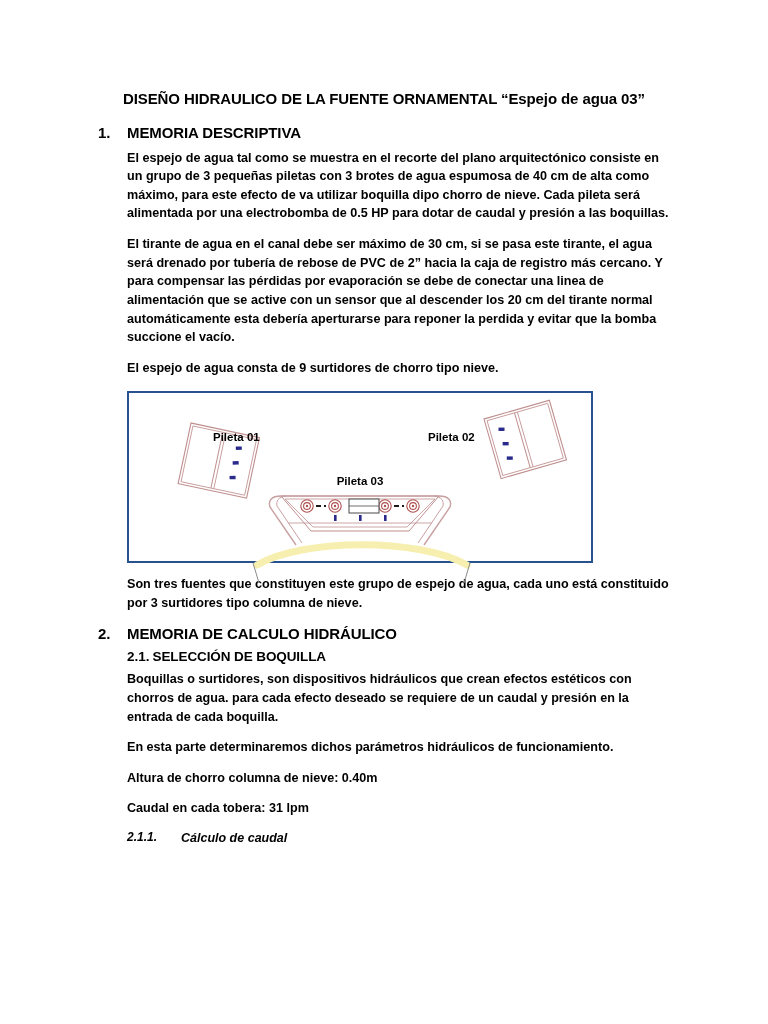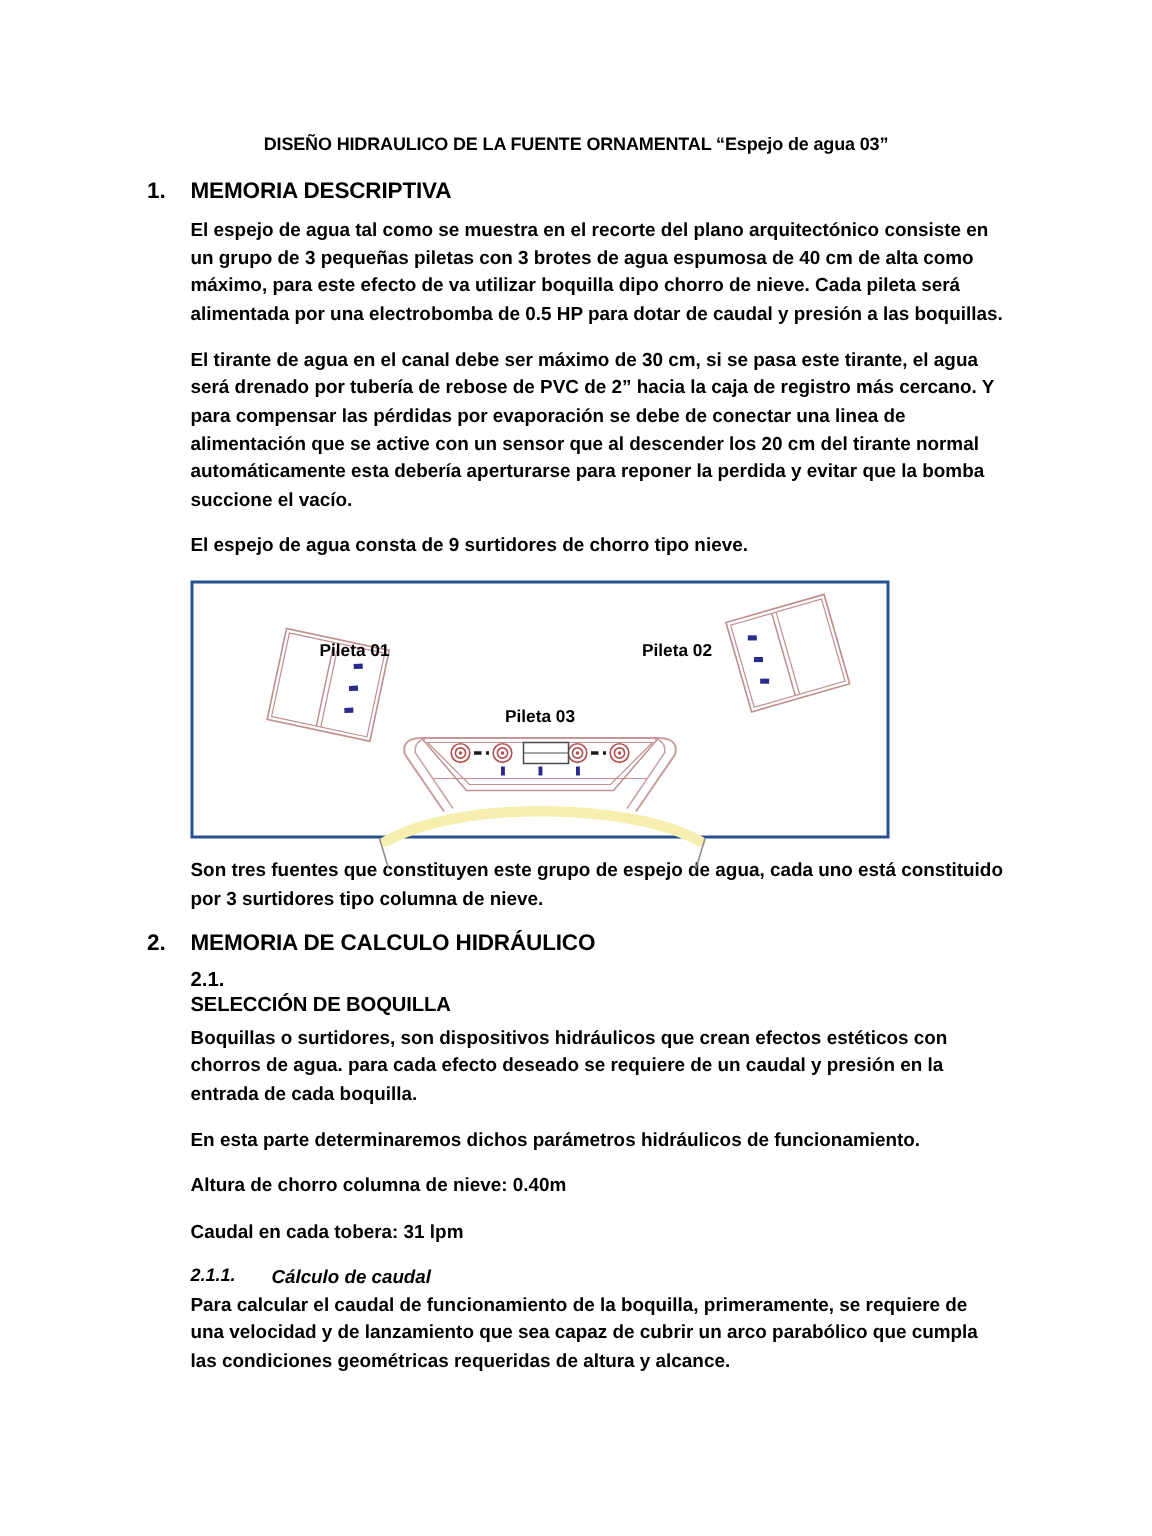--- a/index.html
+++ b/index.html
@@ -16,21 +16,21 @@
 
   .page {
     width: 768px;
     height: 1024px;
     padding: 88px 98px 0 98px;
     position: relative;
   }
 
   
   .doc-title {
-    font-size: 12px;
+    font-size: 15px;
     font-weight: bold;
     text-align: center;
     line-height: 1.45;
     margin: 0 0 14px 0;
     padding: 0 6px;
     letter-spacing: -0.1px;
   }
 
   
   .h1-row {
@@ -49,21 +49,20 @@
     font-size: 15px;
     font-weight: bold;
     line-height: 1.25;
     letter-spacing: -0.1px;
   }
 
   .h2-row {
     display: flex;
     align-items: flex-start;
     margin: 2px 0 4px 29px;
-    flex-direction: column;
   }
   .h2-num {
     font-size: 13.5px;
     font-weight: bold;
     flex: 0 0 auto;
     padding-right: 3px;
     line-height: 1.25;
   }
   .h2-text {
     font-size: 13.5px;
@@ -250,17 +249,14 @@
     <p class="para">En esta parte determinaremos dichos parámetros hidráulicos de funcionamiento.</p>
     <p class="para">Altura de chorro columna de nieve: 0.40m</p>
     <p class="para">Caudal en cada tobera: 31 lpm</p>
   </div>
 
   <div class="h3-row">
     <span class="h3-num">2.1.1.</span>
     <span class="h3-text">Cálculo de caudal</span>
   </div>
 
-  <div class="body-block">
-    <p class="para">Para calcular el caudal de funcionamiento de la boquilla, primeramente, se requiere de una velocidad y de lanzamiento que sea capaz de cubrir un arco parabólico que cumpla las condiciones geométricas requeridas de altura y alcance.</p>
-  </div>
 
 </div>
 
 </body></html>

